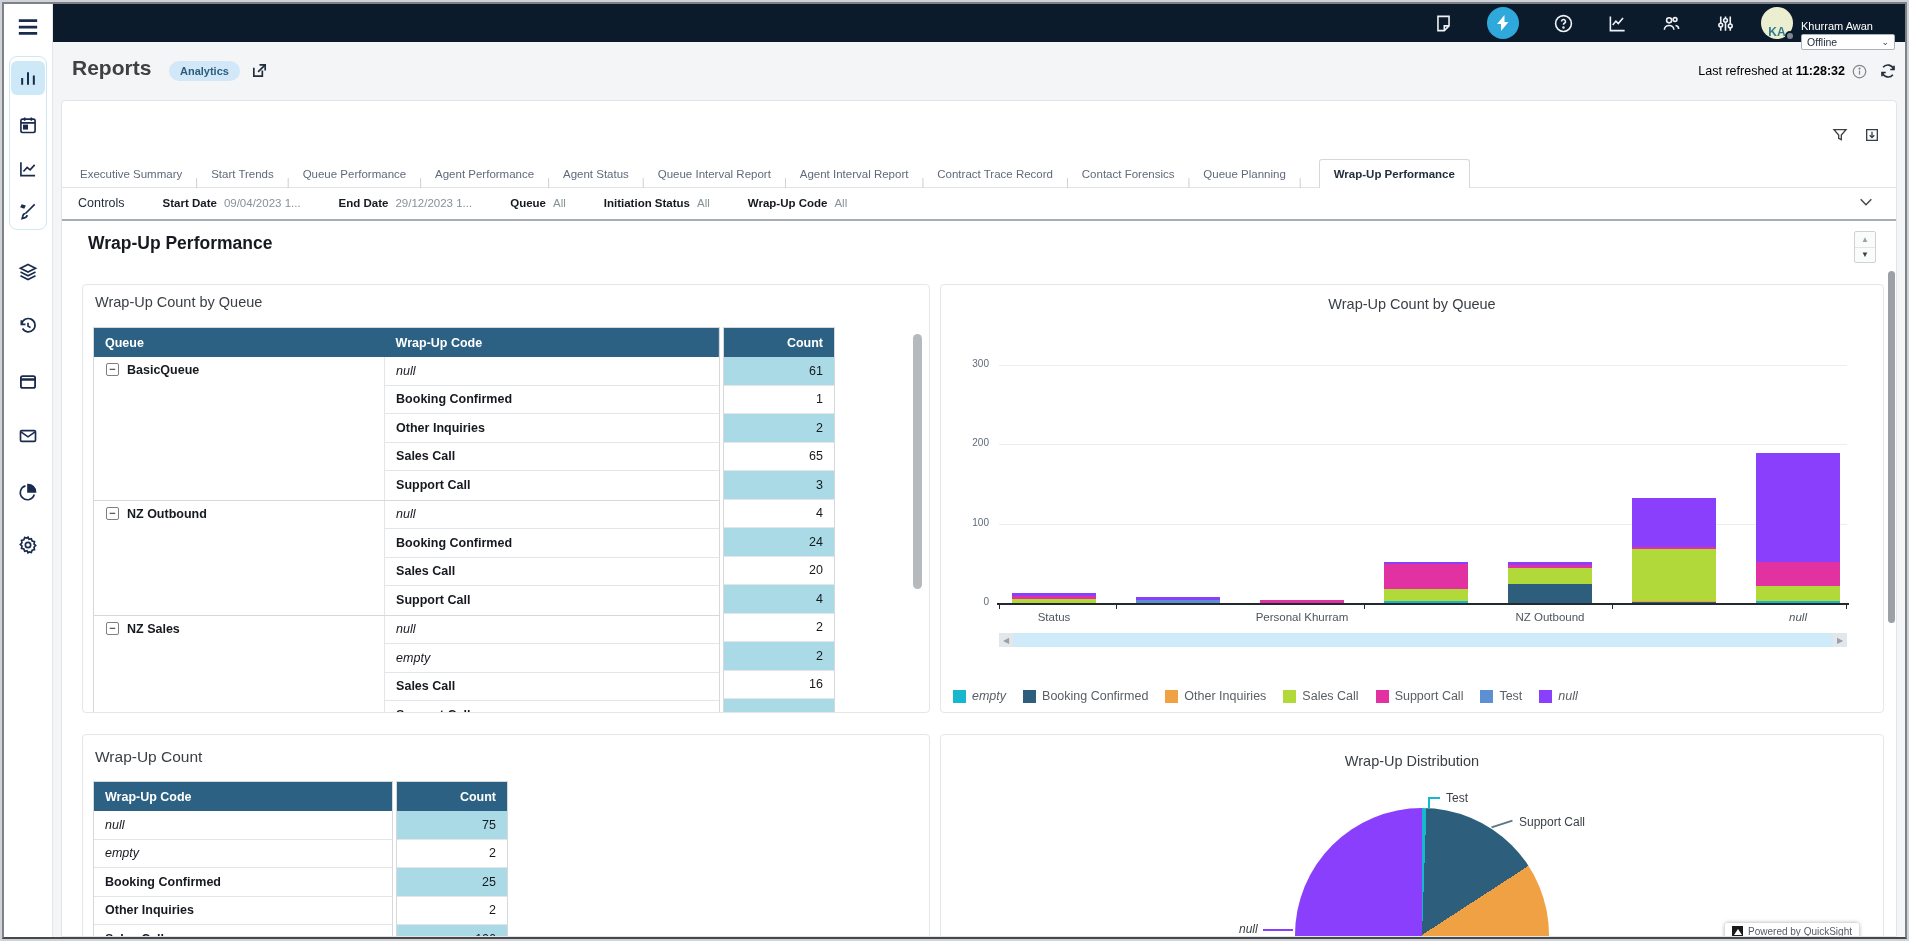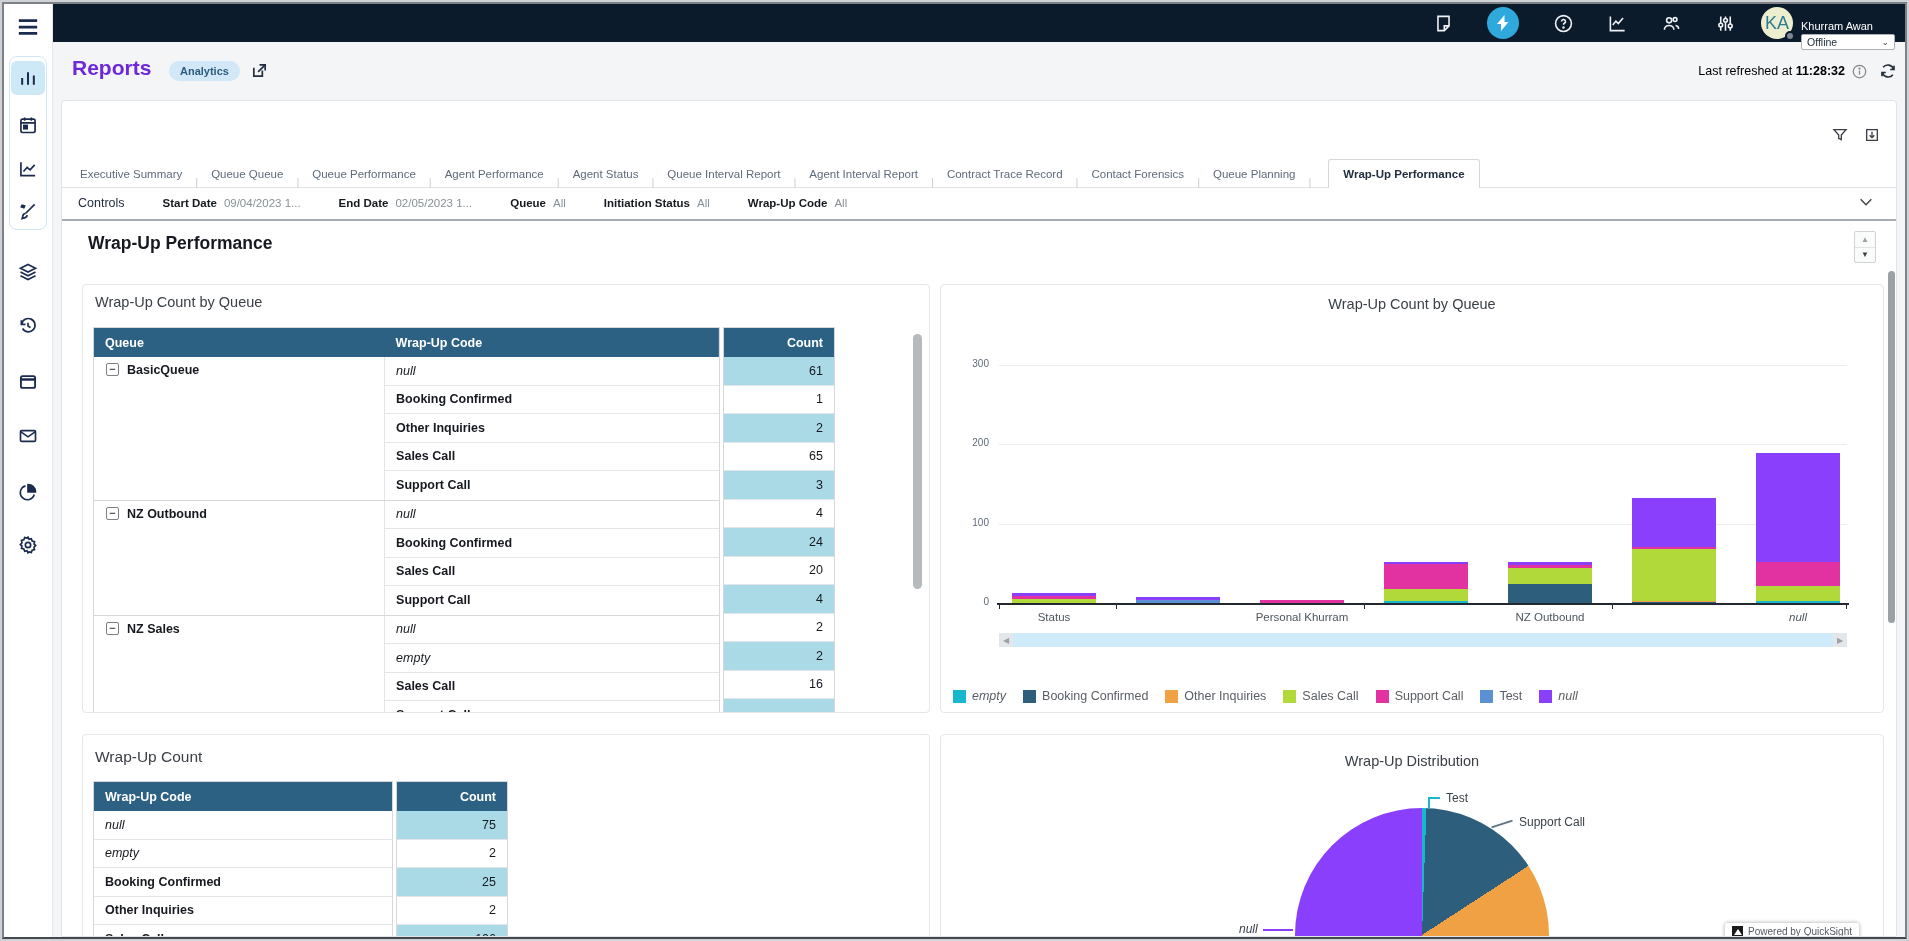--- a/index.html
+++ b/index.html
@@ -6,36 +6,36 @@
   *{box-sizing:border-box;}
   .window{position:relative;width:1905px;height:937px;margin:2px;background:#f4f5f6;
     border:2px solid #7e8287;border-bottom-color:#45484c;overflow:hidden;}
   
   .topbar{position:absolute;left:49px;top:0;right:0;height:38px;background:#0c1b2c;display:flex;align-items:center;justify-content:flex-end;gap:0;z-index:6;}
   .tb-icons{display:flex;align-items:center;gap:34px;margin-right:26px;}
   .tb-ic{width:20px;height:20px;color:#eef2f6;display:flex;align-items:center;justify-content:center;cursor:pointer;}
   .tb-ic svg{width:19px;height:19px;}
   .tb-active{width:32px;height:32px;border-radius:50%;background:#2fa9dc;display:flex;align-items:center;justify-content:center;}
   .userbox{display:flex;align-items:center;gap:8px;margin-right:10px;}
-  .avatar{position:relative;width:32px;height:32px;border-radius:50%;background:#eceed0;color:#2e7d8f;font-weight:normal;font-size:18px;display:flex;align-items:center;justify-content:center;}
+  .avatar{position:relative;width:32px;height:32px;border-radius:50%;background:#eceed0;color:#2e7d8f;font-weight:bold;font-size:12px;display:flex;align-items:flex-end;justify-content:center;}
   .avatar .dot{position:absolute;right:-2px;bottom:-2px;width:10px;height:10px;border-radius:50%;background:#7d8893;border:2px solid #0c1b2c;}
   .usercol{display:flex;flex-direction:column;gap:2px;}
   .uname{color:#fff;font-size:11px;margin-top:23px;}
   .statussel{width:94px;height:16px;background:#fff;border:1px solid #aab2ba;border-radius:2px;font-size:10.5px;color:#232f3e;display:flex;align-items:center;justify-content:space-between;padding:0 5px;cursor:pointer;}
   .statussel .chev{font-size:9px;color:#444;}
   
   .sidebar{position:absolute;left:0;top:0;width:49px;height:100%;background:#fff;border-right:1px solid #e4e6e8;z-index:7;}
   .burger{position:absolute;left:13px;top:12px;width:22px;height:17px;cursor:pointer;color:#1b2b4e;}
   .sb-group{position:absolute;left:5px;top:52px;width:38px;height:174px;border:1px solid #cfe7f3;border-radius:8px;}
   .sb-ic{position:absolute;left:7px;width:34px;height:34px;display:flex;align-items:center;justify-content:center;color:#1b2b4e;cursor:pointer;border-radius:6px;}
   .sb-ic svg{width:20px;height:20px;}
   .sb-ic.active{background:#cde9f7;}
   
   .hdr-row{position:absolute;left:49px;top:38px;right:0;height:58px;}
-  .rep-title{position:absolute;left:19px;top:14px;font-size:21px;font-weight:bold;color:#6d28d9;}
+  .rep-title{position:absolute;left:19px;top:14px;font-size:21px;font-weight:bold;color:#404040;}
   .an-badge{position:absolute;left:116px;top:19px;background:#d2e8f8;color:#2c5d7c;font-size:11px;font-weight:bold;padding:4px 11px;border-radius:11px;cursor:pointer;}
   .ext-ic{position:absolute;left:198px;top:20px;width:17px;height:17px;color:#232f3e;cursor:pointer;}
   .refreshed{position:absolute;right:60px;top:22px;font-size:12.5px;color:#000000;}
   .refreshed b{font-weight:bold;}
   .info-ic{position:absolute;right:38px;top:22px;width:15px;height:15px;color:#82878c;cursor:pointer;}
   .refresh-ic{position:absolute;right:8px;top:20px;width:18px;height:18px;color:#232f3e;cursor:pointer;}
   
   .panel{position:absolute;left:57px;top:96px;width:1836px;height:837px;background:#fff;border:1px solid #e2e4e6;border-radius:4px 4px 0 0;overflow:hidden;z-index:2;}
   .panel-icons{position:absolute;top:26px;right:16px;display:flex;gap:16px;color:#3a3f44;}
   .panel-icons .pic{width:16px;height:16px;cursor:pointer;}
@@ -274,21 +274,21 @@
         <svg viewBox="0 0 24 24" fill="none" stroke="currentColor" stroke-width="2">
             <path d="M4 4h16v16H4z"></path>
             <path d="M12 7v9M8.5 12.5 12 16l3.5-3.5"></path>
           </svg></span>
     </div>
 
     <div class="tabline"></div>
     <div class="tabs" id="tabs">
         <span class="tab">Executive Summary</span>
         <span class="tabsep">|</span>
-        <span class="tab">Queue Queue</span>
+        <span class="tab">Start Trends</span>
         <span class="tabsep">|</span>
         <span class="tab">Queue Performance</span>
         <span class="tabsep">|</span>
         <span class="tab">Agent Performance</span>
         <span class="tabsep">|</span>
         <span class="tab">Agent Status</span>
         <span class="tabsep">|</span>
         <span class="tab">Queue Interval Report</span>
         <span class="tabsep">|</span>
         <span class="tab">Agent Interval Report</span>
@@ -299,21 +299,21 @@
         <span class="tabsep">|</span>
         <span class="tab">Queue Planning</span>
         <span class="tabsep">|</span>
         <span class="tab active">Wrap-Up Performance</span>
       </div>
 
     <div class="controls">
       <span class="ctl-title">Controls</span>
       <span id="ctl-items" style="display:flex;gap:38px;">
           <span class="ctl-item"><span>Start Date</span><span class="val">09/04/2023 1...</span></span>
-          <span class="ctl-item"><span>End Date</span><span class="val">02/05/2023 1...</span></span>
+          <span class="ctl-item"><span>End Date</span><span class="val">29/12/2023 1...</span></span>
           <span class="ctl-item"><span>Queue</span><span class="val">All</span></span>
           <span class="ctl-item"><span>Initiation Status</span><span class="val">All</span></span>
           <span class="ctl-item"><span>Wrap-Up Code</span><span class="val">All</span></span>
         </span>
     </div>
     <span class="ctl-chev">
       <svg viewBox="0 0 24 24" fill="none" stroke="currentColor" stroke-width="2.2">
           <path d="M4 8l8 8 8-8"></path>
         </svg></span>
     <div class="ctl-divider"></div>

